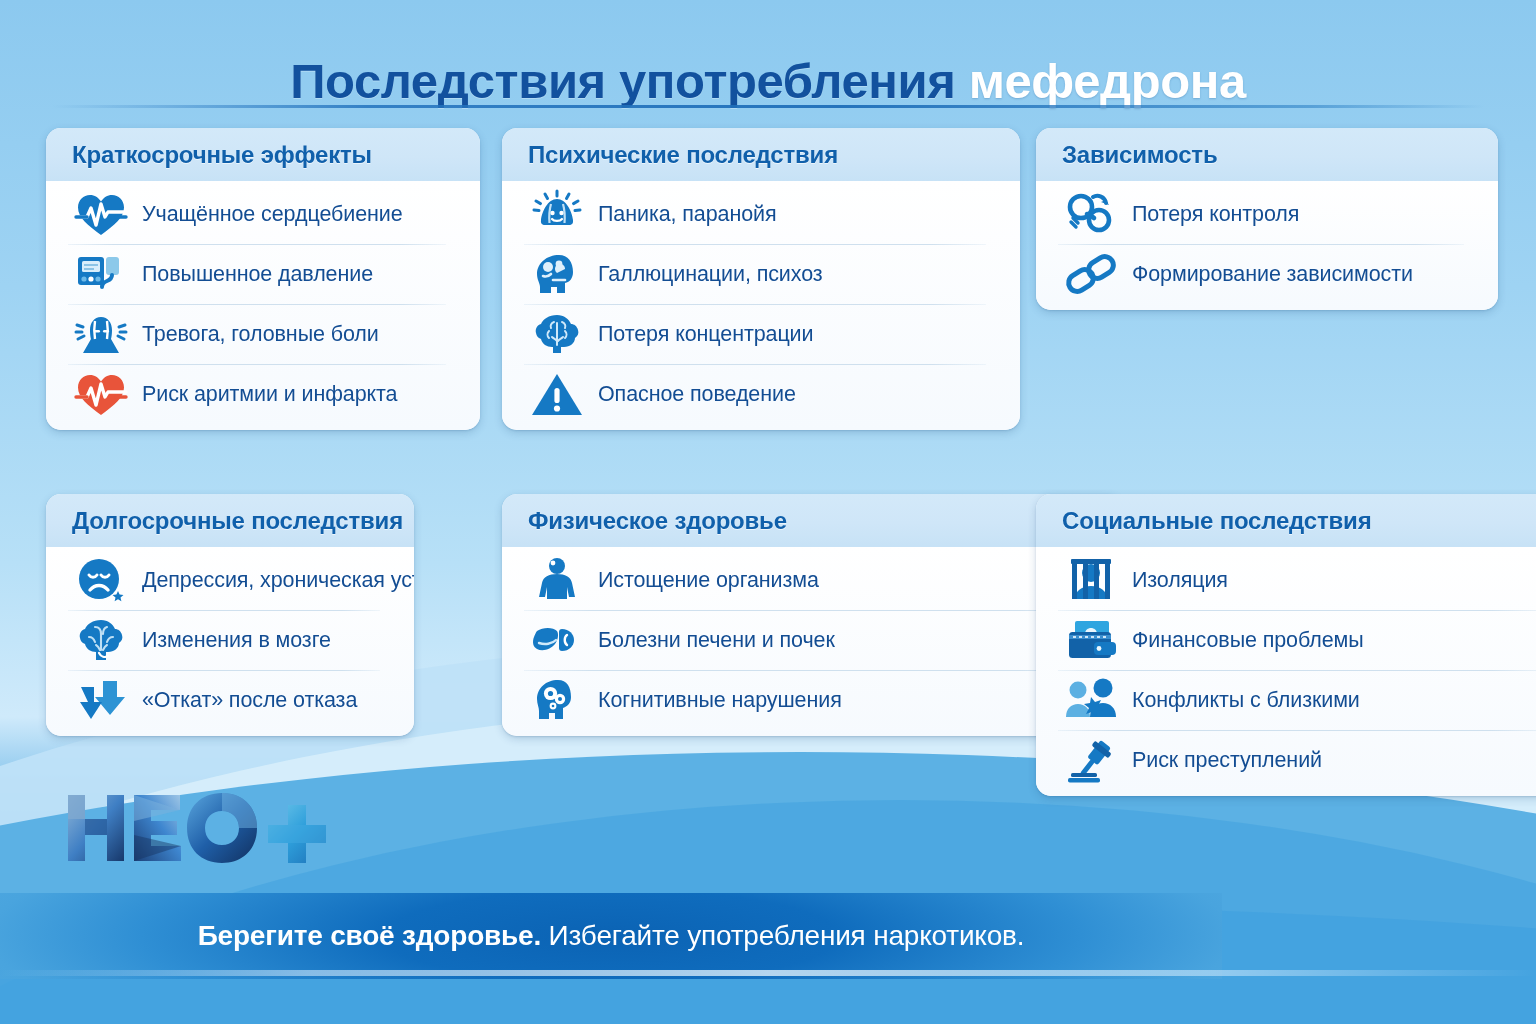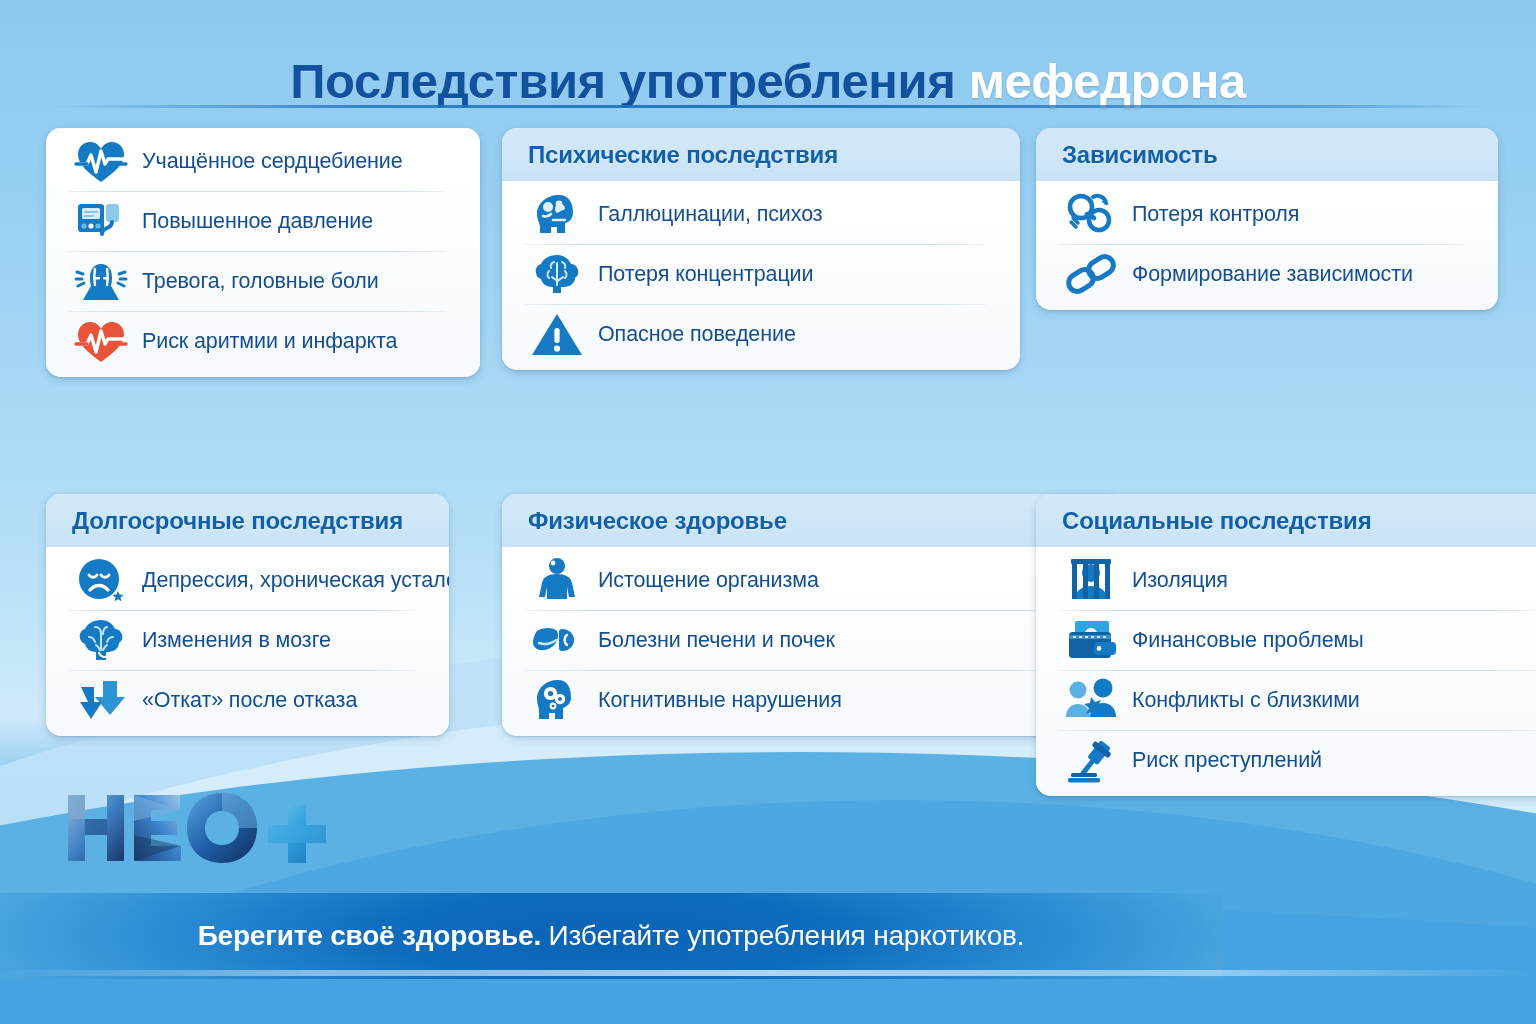--- a/index.html
+++ b/index.html
@@ -65,21 +65,21 @@
   .ico svg{display:block;}
   .row-label{
     font-size:21.5px;color:#134d93;letter-spacing:-.1px;white-space:nowrap;
     padding-left:8px;font-family:"Liberation Sans","DejaVu Sans",sans-serif;
   }
 
   
   #card-0{left:46px;  top:128px; width:434px;}
   #card-1{left:502px; top:128px; width:518px;}
   #card-2{left:1036px;top:128px; width:462px;}
-  #card-3{left:46px;  top:494px; width:403px;}
+  #card-3{left:46px;  top:494px; width:368px;}
   #card-4{left:502px; top:494px; width:620px;}
   #card-5{left:1036px;top:494px; width:548px;}
 
   
   .logo{position:absolute;left:62px;top:789px;z-index:7;}
   .logo svg{display:block;}
 
   
   .footer{
     position:absolute;left:0;top:893px;width:1222px;height:86px;z-index:7;
@@ -107,20 +107,23 @@
 <div class="title-wrap">
   <div class="title">
     <span class="t-dark">Последствия употребления </span><span class="t-light">мефедрона</span>
   </div>
 </div>
 <div class="title-rule"></div>
 
 <div class="grid">
 
   <div class="card" id="card-0">
+    <div class="card-head">
+      <div class="card-title">Краткосрочные эффекты</div>
+    </div>
     <div class="card-body">
       <div class="row">
         <span class="ico">
           <svg width="56" height="50" viewBox="0 0 56 50">
               <path d="M28 46C15 36 5 29 5 18.5 5 11 10.5 6 17 6c4.6 0 8.7 2.7 11 6.6C30.3 8.7 34.4 6 39 6c6.5 0 12 5 12 12.5C51 29 41 36 28 46z" fill="#1579c4"></path>
               <path d="M3 28h11l4-9 5 17 5-21 4 13 3-5h18" stroke="#fff" stroke-width="3.4" fill="none" stroke-linejoin="round" stroke-linecap="round"></path>
               <path d="M3 28h11M43 28h10" stroke="#1579c4" stroke-width="3.4" stroke-linecap="round"></path>
             </svg>
         </span>
         <span class="row-label">Учащённое сердцебиение</span>
@@ -164,20 +167,33 @@
         <span class="row-label">Риск аритмии и инфаркта</span>
       </div>
     </div>
   </div>
 
   <div class="card" id="card-1">
     <div class="card-head">
       <div class="card-title">Психические последствия</div>
     </div>
     <div class="card-body">
+      <div class="row">
+        <span class="ico">
+          <svg width="56" height="50" viewBox="0 0 56 50">
+              <path d="M28 10c9 0 15 12 16 21 .4 3.6-1 5-4 5H16c-3 0-4.4-1.4-4-5 1-9 7-21 16-21z" fill="#1579c4"></path>
+              <path d="M22 15c-2 7-2 13-1.5 19M34 15c2 7 2 13 1.5 19" stroke="#bfe0f5" stroke-width="2.2" fill="none"></path>
+              <circle cx="23.5" cy="24" r="2.2" fill="#fff"></circle>
+              <circle cx="32.5" cy="24" r="2.2" fill="#fff"></circle>
+              <path d="M23 30c2 2.6 8 2.6 10 0" stroke="#fff" stroke-width="2.2" fill="none" stroke-linecap="round"></path>
+              <path d="M28 2v5M16 5l2.5 4.5M40 5l-2.5 4.5M7 12l4.5 2.6M49 12l-4.5 2.6M5 21l5 .6M51 21l-5 .6" stroke="#1579c4" stroke-width="3" stroke-linecap="round"></path>
+            </svg>
+        </span>
+        <span class="row-label">Паника, паранойя</span>
+      </div>
       <div class="row">
         <span class="ico">
           <svg width="56" height="50" viewBox="0 0 56 50">
               <path d="M30 6C18 6 8 14 8 25c0 6 3 9 3 13v6h11v-6h6v6h8V34c5-1 8-5 8-11C44 13 39 6 30 6z" fill="#1579c4"></path>
               <path d="M36 20c0-3-2-5-5-5s-5 2-5 5c0 2 1 3 2 4" fill="#dff0fb"></path>
               <circle cx="19" cy="18" r="5" fill="#dff0fb"></circle>
               <path d="M14 27c3 1 6 0 8-2" stroke="#dff0fb" stroke-width="2.6" fill="none" stroke-linecap="round"></path>
               <path d="M24 31h12" stroke="#dff0fb" stroke-width="2.6" stroke-linecap="round"></path>
               <circle cx="30" cy="15" r="3.4" fill="#dff0fb"></circle>
             </svg>

